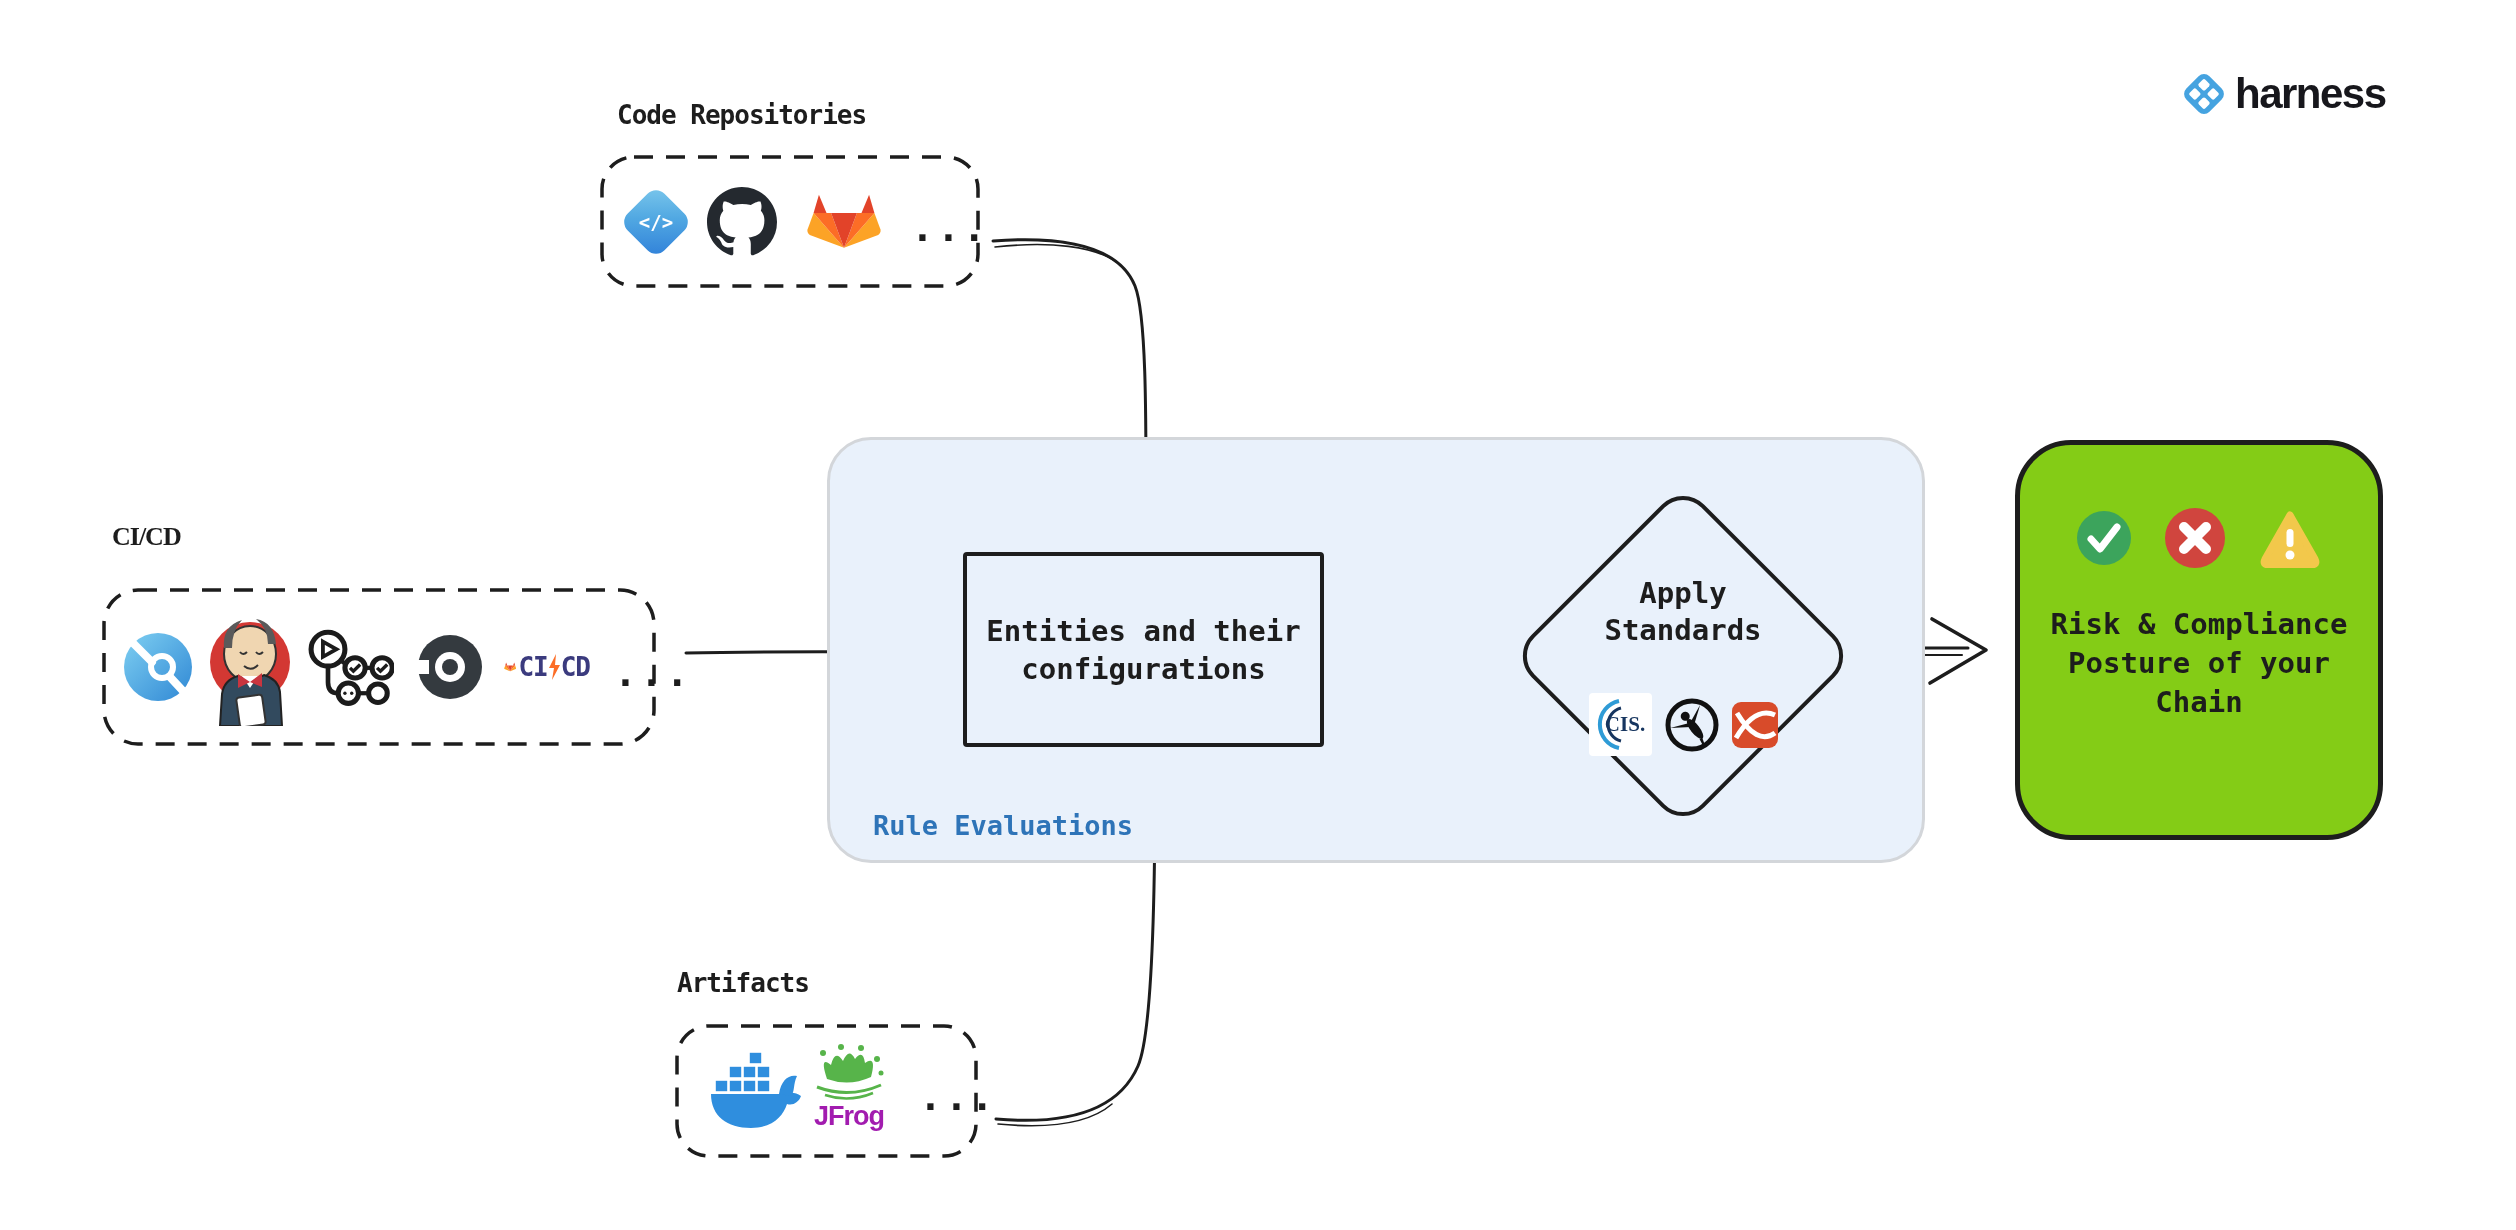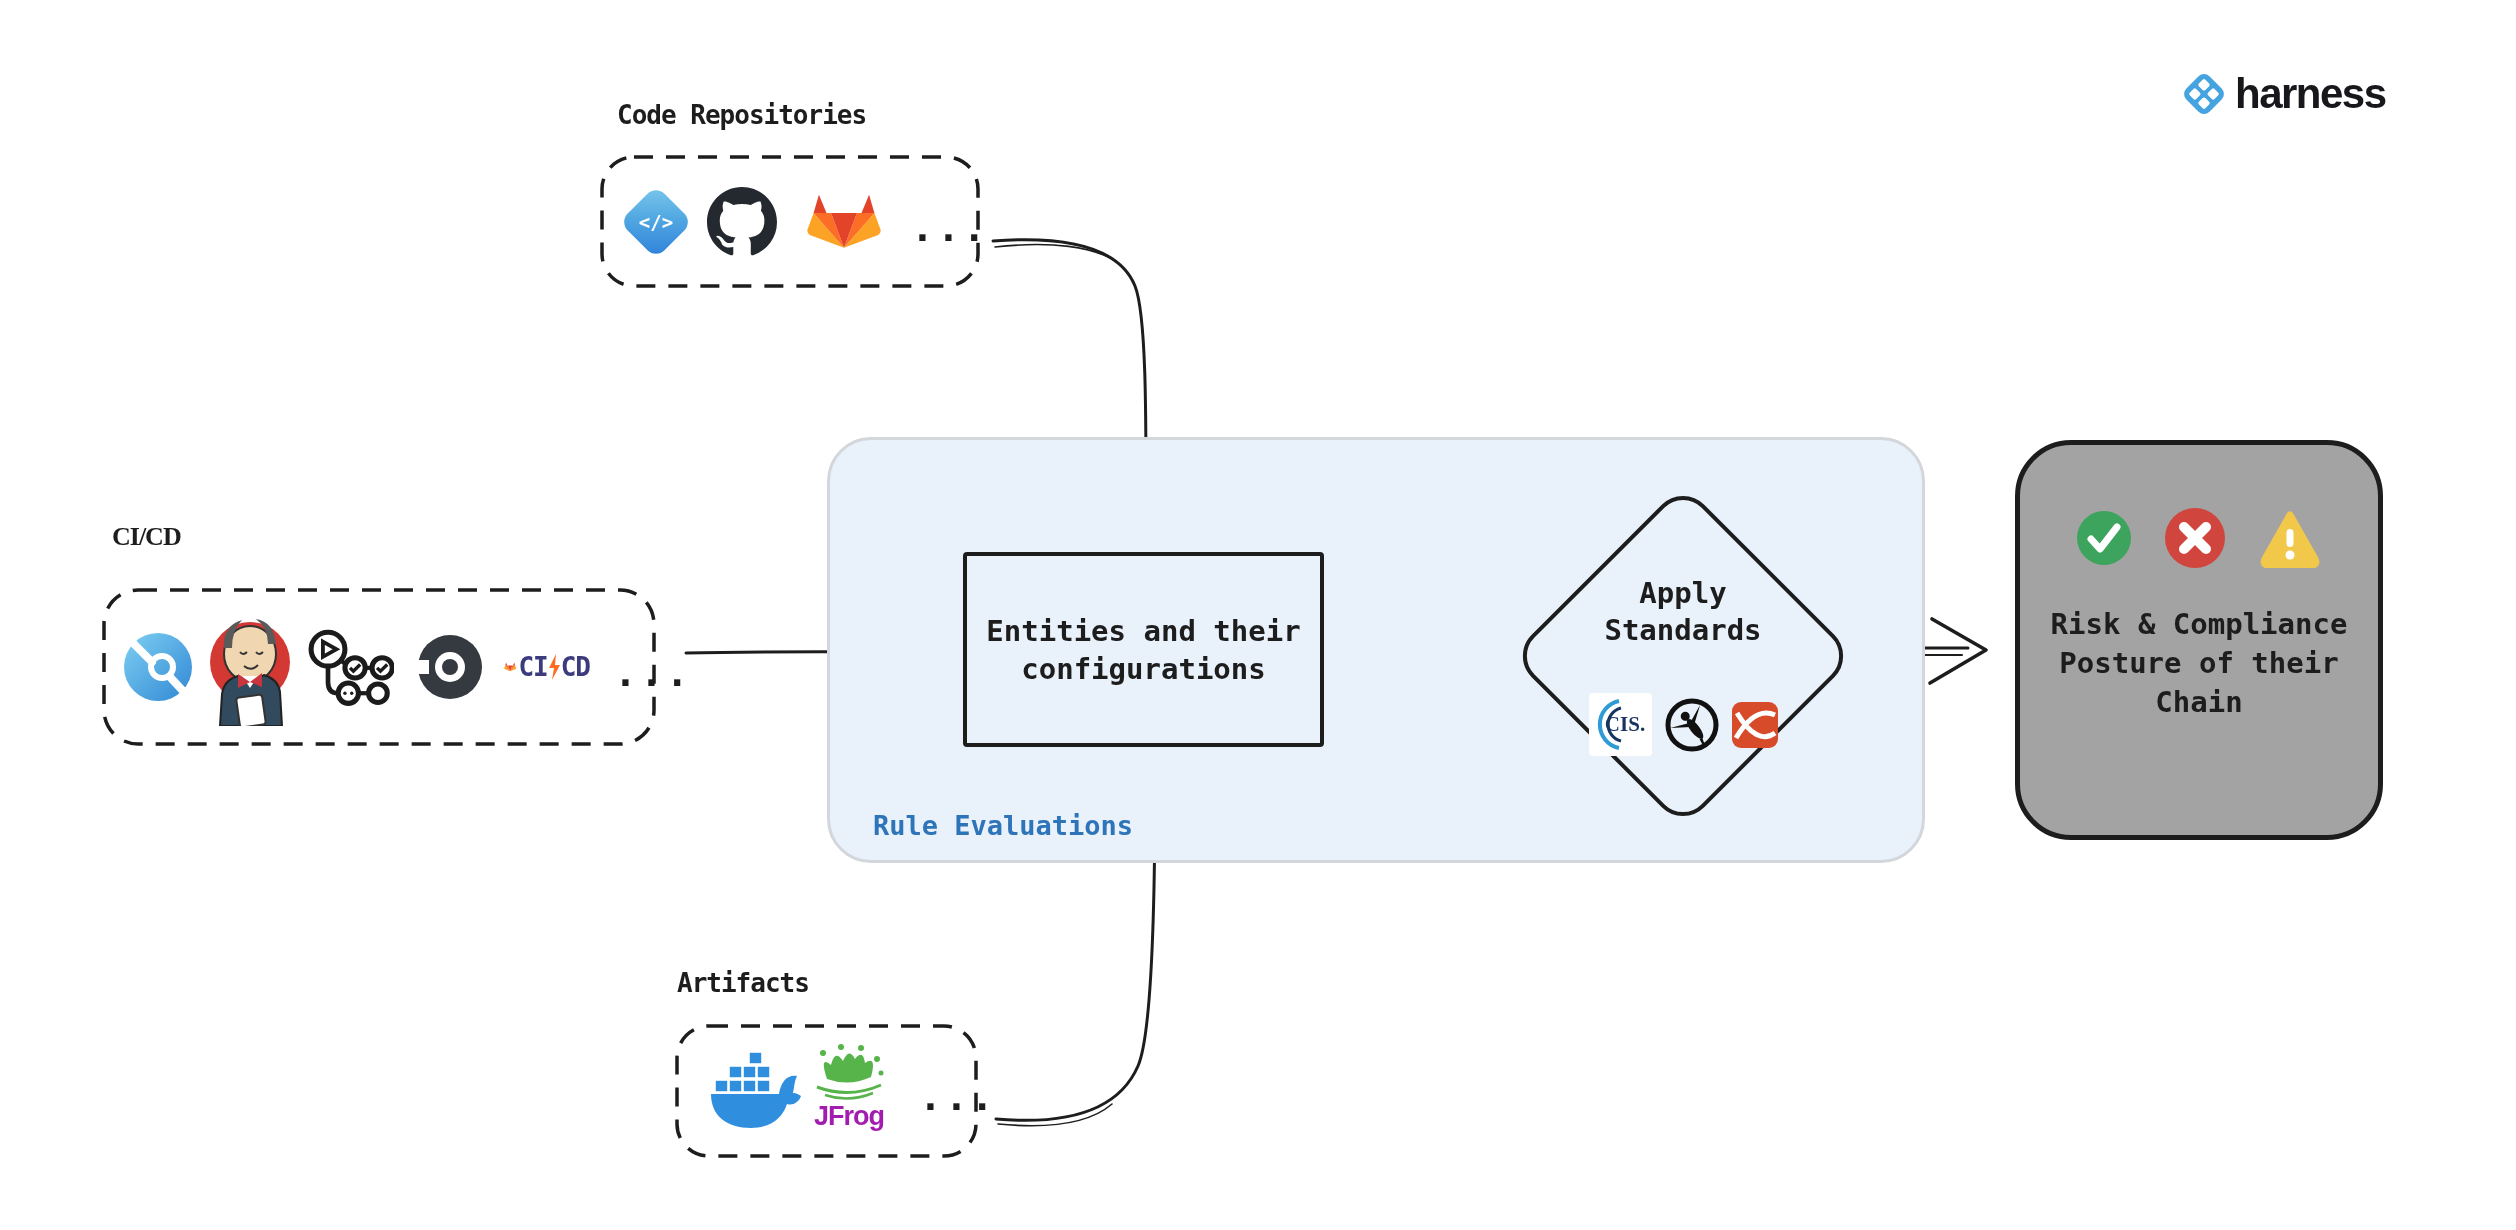--- a/index.html
+++ b/index.html
@@ -23,21 +23,21 @@
   .panel-label{position:absolute;left:43px;top:370px;font-size:27px;font-weight:700;color:#2e74b8;white-space:nowrap;}
   .entities-box{position:absolute;left:133px;top:112px;width:361px;height:195px;border:4px solid #1d1d1d;border-radius:4px;box-sizing:border-box;display:flex;align-items:center;justify-content:center;text-align:center;}
   .entities-text{font-size:29px;font-weight:700;line-height:38px;color:#1d1d1d;}
   .diamond-shape{position:absolute;left:731px;top:94px;width:244px;height:244px;border:4.5px solid #1d1d1d;border-radius:30px;transform:rotate(45deg);box-sizing:border-box;}
   .diamond-content{position:absolute;left:733px;top:135px;width:240px;display:flex;flex-direction:column;align-items:center;gap:35px;}
   .diamond-text{font-size:29px;font-weight:700;line-height:37px;text-align:center;color:#1d1d1d;}
   .standards-row{margin-top:9px;display:flex;align-items:center;gap:12px;}
   .cis-box{width:63px;height:63px;background:#fff;border-radius:4px;position:relative;display:flex;align-items:center;justify-content:center;}
   .cis-text{position:relative;font-family:"Liberation Serif",serif;font-weight:700;font-size:21px;color:#16355f;margin-left:10px;}
   
-  .outcome{position:absolute;left:2015px;top:440px;width:368px;height:400px;background:#a3a3a3;border:5px solid #1d1d1d;border-radius:56px;box-sizing:border-box;}
+  .outcome{position:absolute;left:2015px;top:440px;width:368px;height:400px;background:#84cc16;border:5px solid #1d1d1d;border-radius:56px;box-sizing:border-box;}
   .status-row{margin-top:62px;display:flex;justify-content:center;align-items:center;gap:32px;}
   .outcome-text{margin-top:36px;text-align:center;font-size:29px;font-weight:700;line-height:39px;color:#1d1d1d;}
   
   .brand{position:absolute;left:2180px;top:70px;display:flex;align-items:center;gap:7px;}
   .brand-text{font-family:"Liberation Sans",sans-serif;font-weight:700;font-size:42px;color:#17171c;letter-spacing:-1.5px;line-height:1;}
   .jfrog-wrap{display:flex;flex-direction:column;align-items:center;}
   .jfrog-text{font-family:"Liberation Sans",sans-serif;font-weight:700;font-size:27px;color:#a21caf;letter-spacing:-1px;line-height:1;margin-top:-2px;}
   svg{display:block;}
 </style>
 </head>
@@ -290,21 +290,21 @@
       <span class="icon" style="width:64px;height:60px;">
         <svg width="64" height="60" viewBox="0 0 64 60">
           <path d="M32 7 L57 51 Q60 57 53 57 L11 57 Q4 57 7 51 Z" fill="#f2c84b" stroke="#f2c84b" stroke-width="7" stroke-linejoin="round"></path>
           <rect x="28.5" y="21" width="7" height="18" rx="3.5" fill="#fff"></rect>
           <circle cx="32" cy="47" r="4.5" fill="#fff"></circle>
         </svg>
       </span>
     </div>
     <div class="outcome-text">
       <div>Risk &amp; Compliance</div>
-      <div>Posture of their</div>
+      <div>Posture of your</div>
       <div>Chain</div>
     </div>
   </div>
 
   <div class="brand">
     <svg width="48" height="48" viewBox="0 0 50 50">
       <g transform="rotate(45 25 25)">
         <rect x="8" y="8" width="34" height="34" rx="8" fill="#45a3e0"></rect>
         <rect x="13.5" y="13.5" width="9.5" height="9.5" rx="2" fill="#fff"></rect>
         <rect x="27" y="13.5" width="9.5" height="9.5" rx="2" fill="#fff"></rect>

